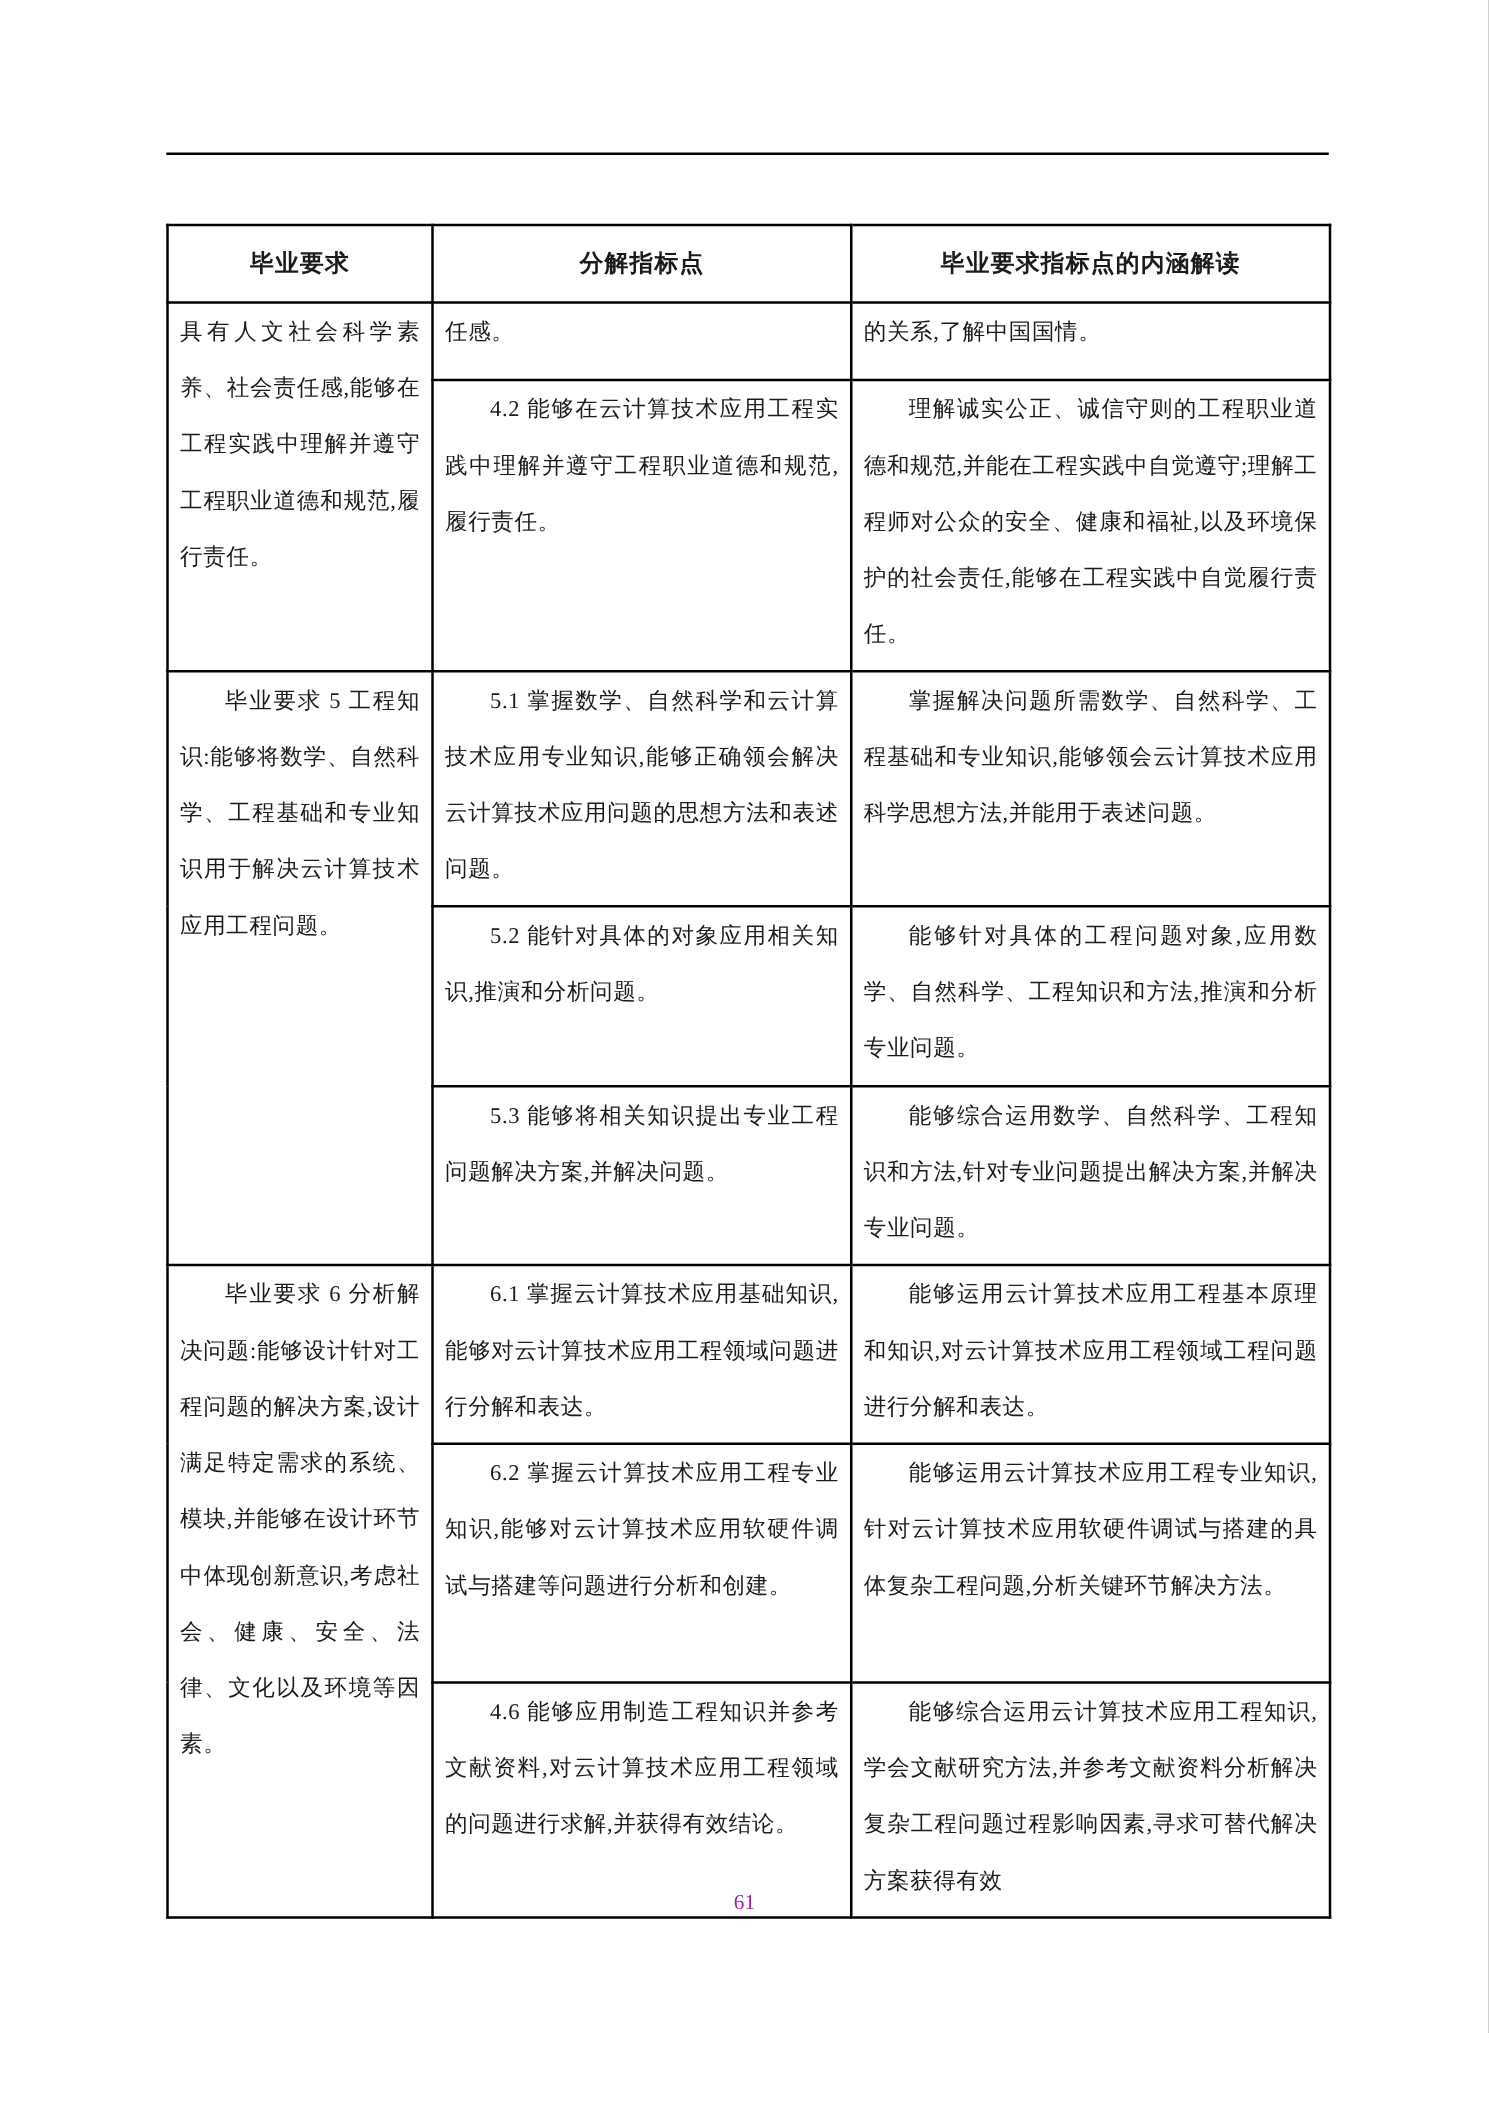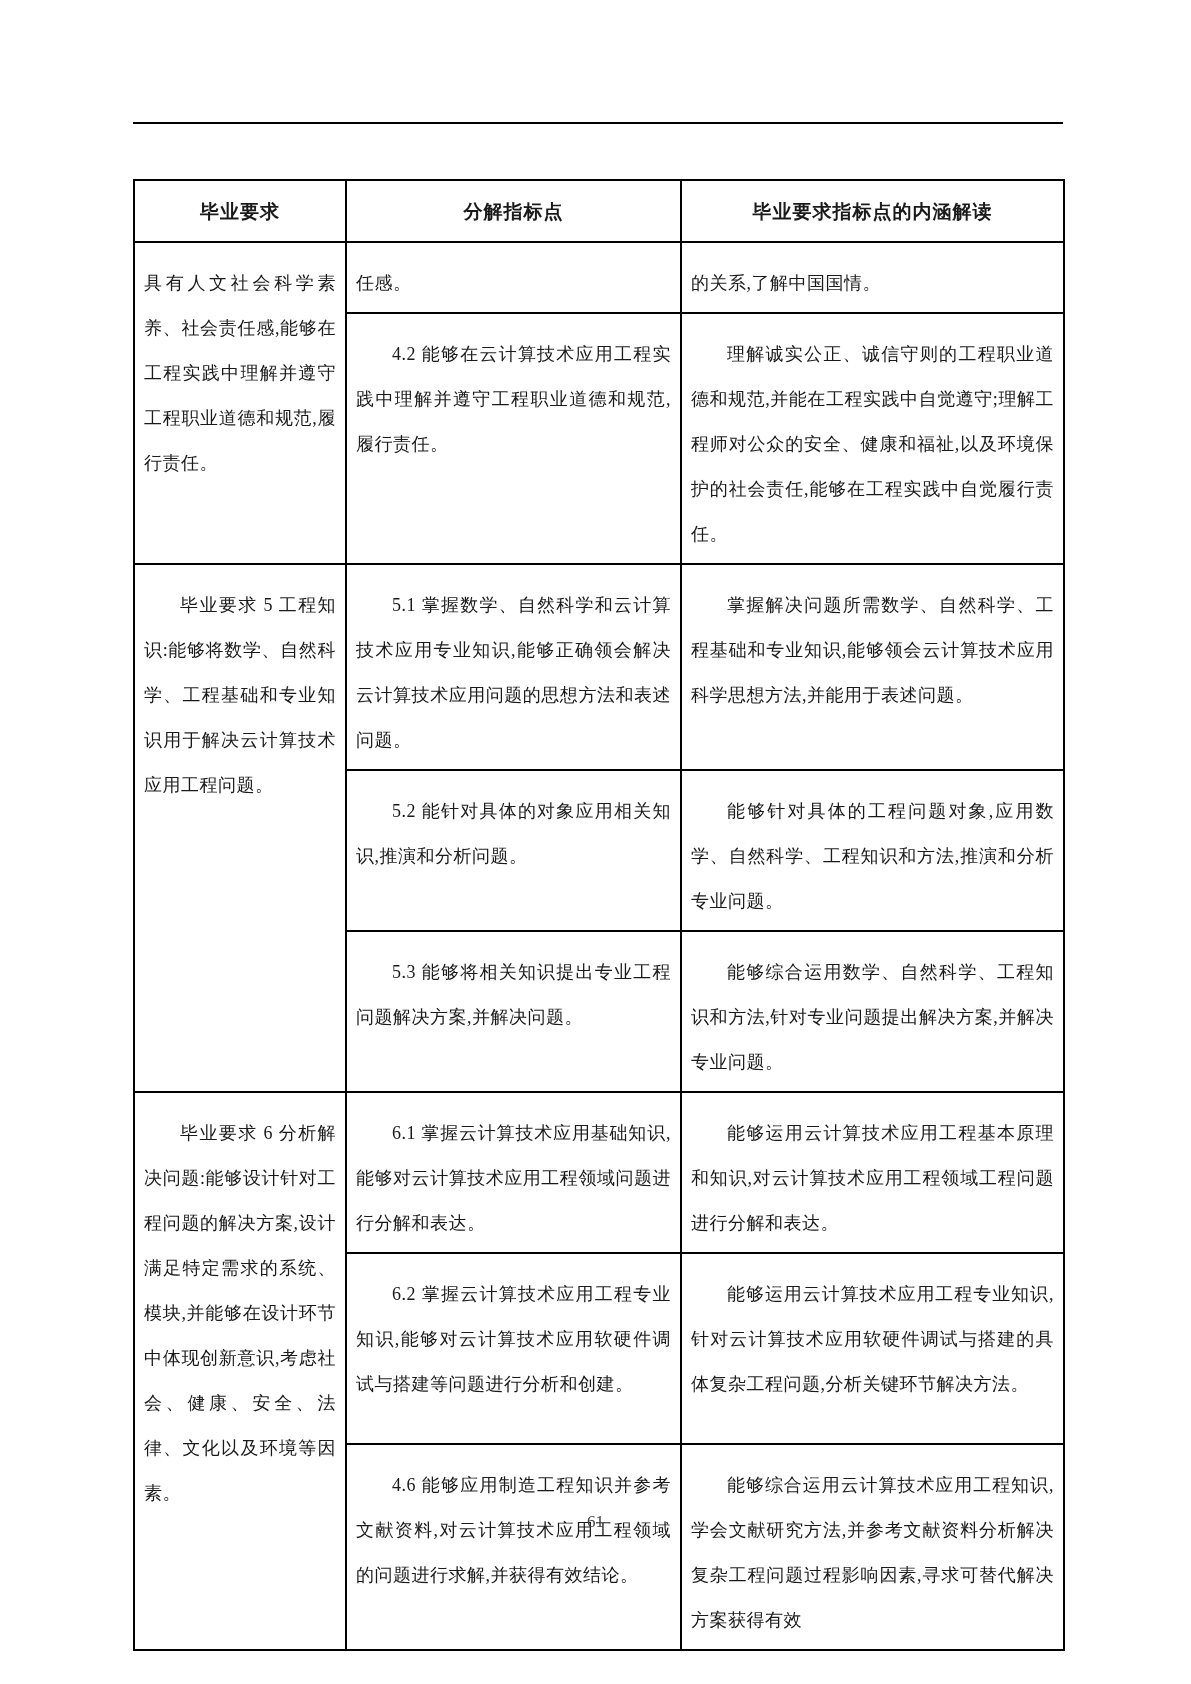--- a/index.html
+++ b/index.html
@@ -24,21 +24,21 @@
     width:930px;
     border-collapse:collapse;
     table-layout:fixed;
     margin-top:36px;
   }
   table.req-table col.c1 { width:212px; }
   table.req-table col.c2 { width:335px; }
   table.req-table col.c3 { width:383px; }
   table.req-table th, table.req-table td {
     border:2px solid #000;
-    padding:18px 9px 6px 9px;
+    padding:0 9px 6px 9px;
     vertical-align:top;
     font-size:18px;
     line-height:45px;
   }
   table.req-table th {
     font-family:"Liberation Sans","DejaVu Sans",sans-serif;
     font-weight:bold;
     font-size:19px;
     text-align:center;
     vertical-align:middle;
@@ -54,21 +54,21 @@
     word-break:break-all;
     letter-spacing:0.5px;
   }
   table.req-table p.no-indent { text-indent:0; }
   .page-number {
     position:absolute;
     left:0; top:1512px;
     width:100%;
     text-align:center;
     font-size:17px;
-    color:#404040;
+    color:#a21caf;
   }
 </style>
 </head>
 <body>
 
 <div class="page">
 
   <div class="header-rule"></div>
 
   <table class="req-table">

